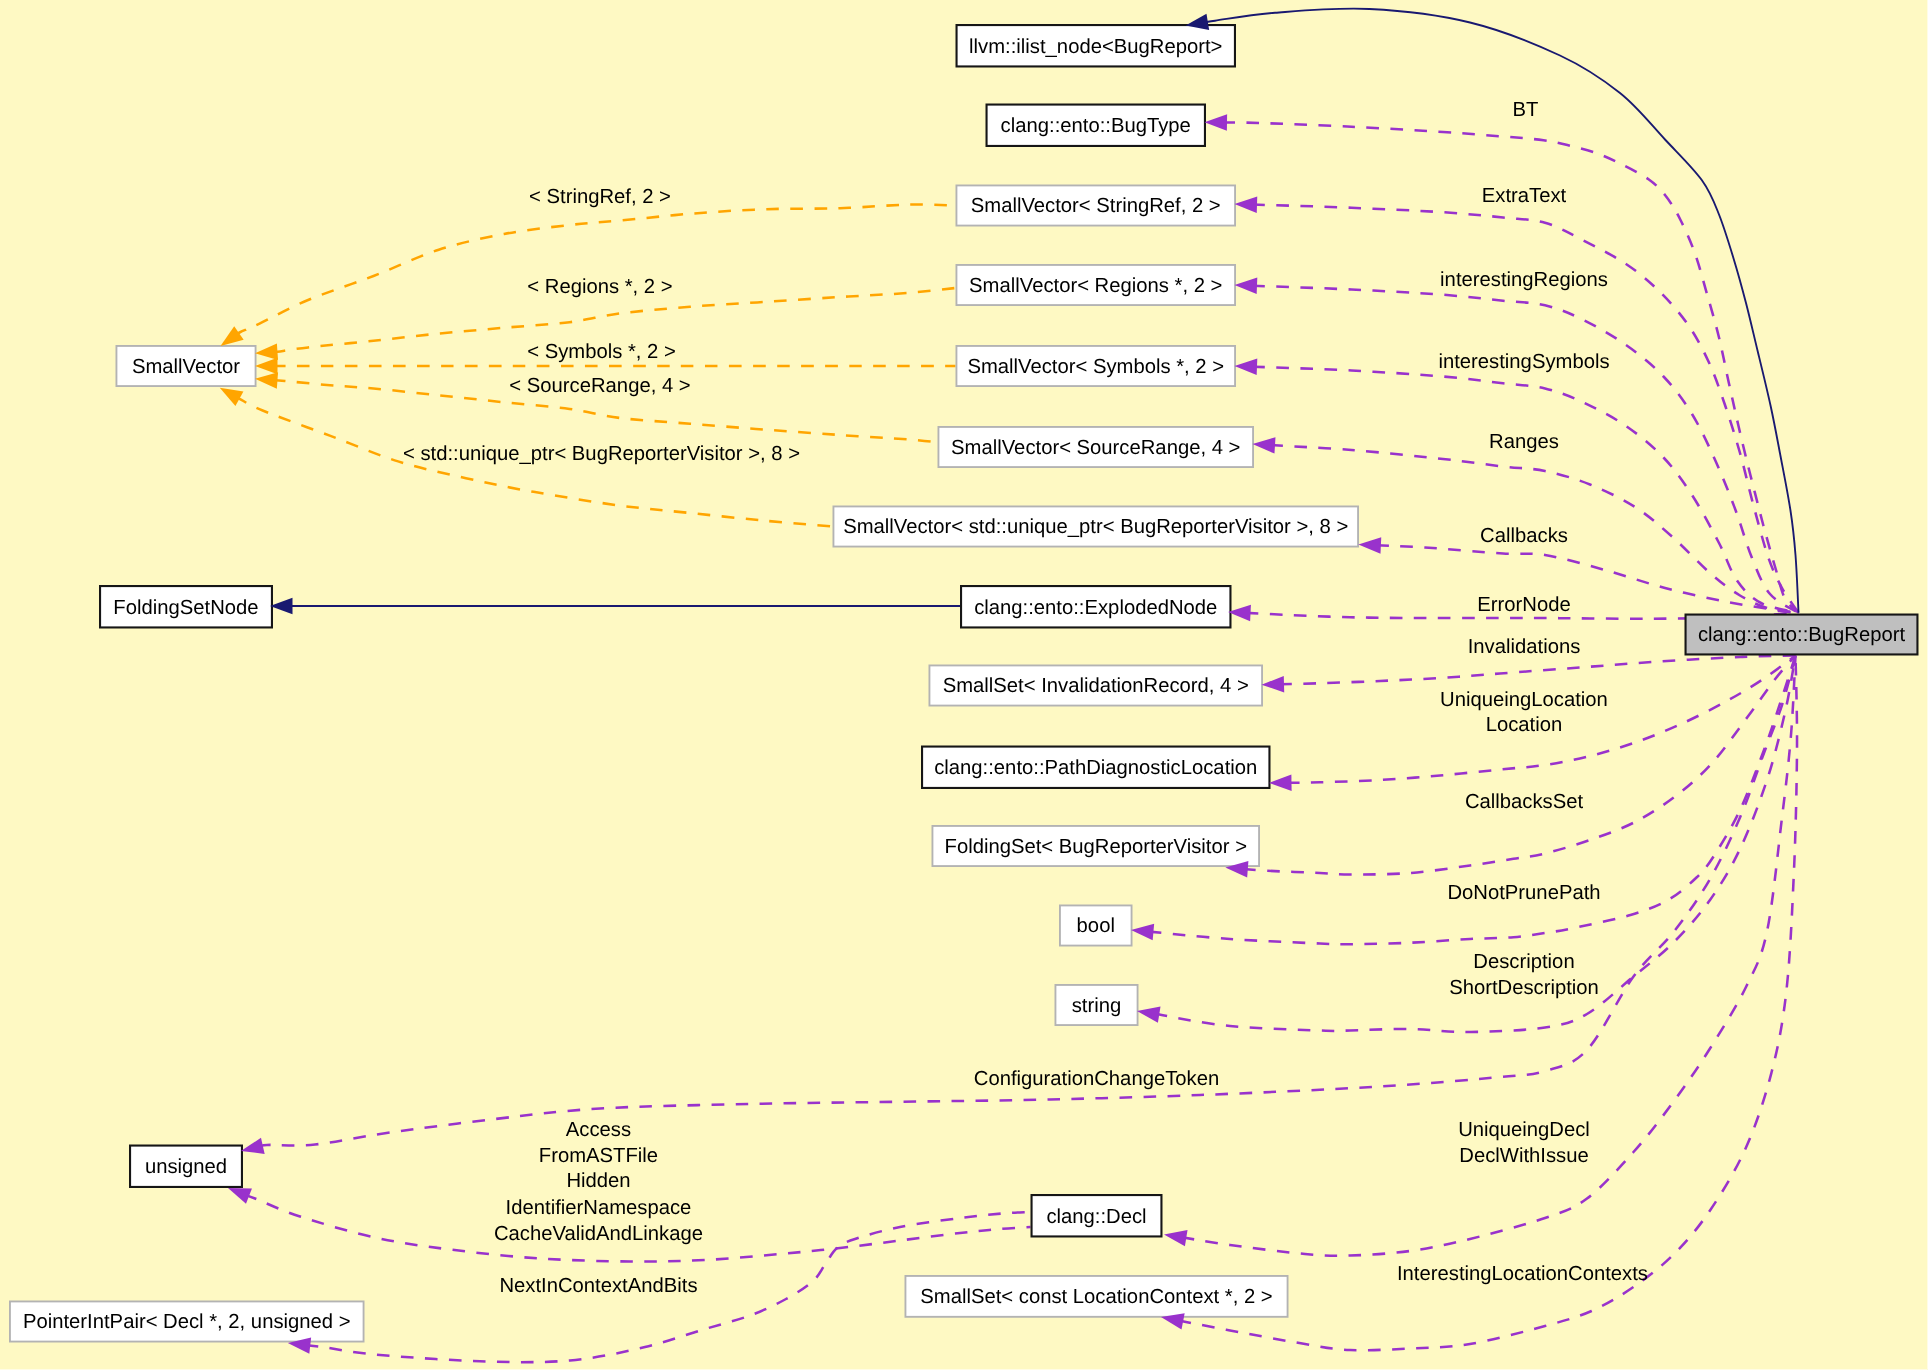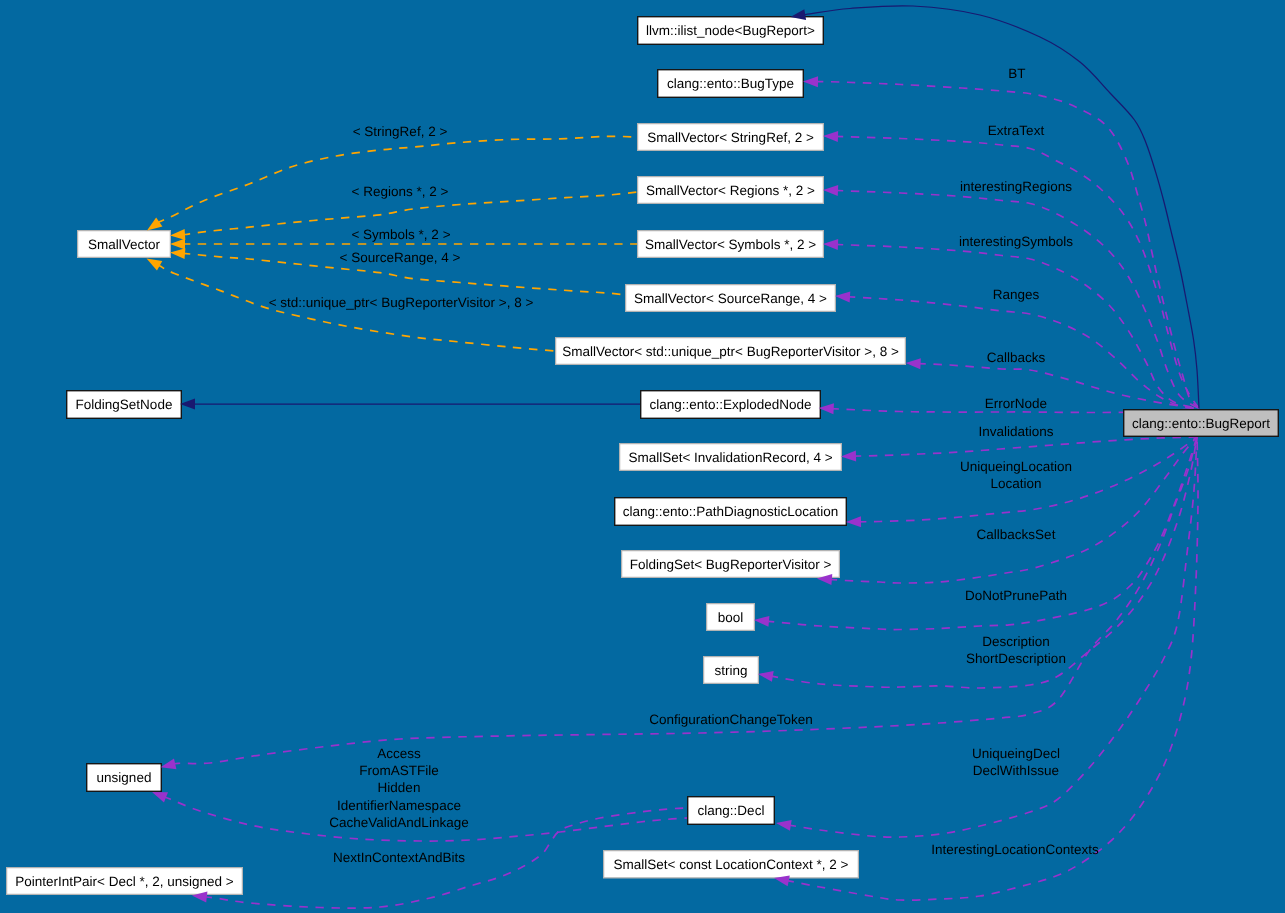--- a/index.html
+++ b/index.html
@@ -1,17 +1,17 @@
 <!DOCTYPE html>
 <html><head>
 <meta charset="utf-8">
 <style>
  html,body{margin:0;padding:0;background:#fff;-webkit-font-smoothing:antialiased;-moz-osx-font-smoothing:grayscale;}
  body{width:1285px;height:913px;overflow:hidden;font-family:"Liberation Sans",sans-serif;}
- #graph{position:relative;width:1285px;height:913px;background:#0369a1;}
+ #graph{position:relative;width:1285px;height:913px;background:#fef9c3;}
  svg{position:absolute;left:0;top:0;display:block;}
  text{font-family:"Liberation Sans",sans-serif;font-size:13.5px;fill:#000;-webkit-font-smoothing:antialiased;text-rendering:geometricPrecision;}
  .nodelabel{text-anchor:middle;}
  .edgelabel{text-anchor:middle;}
 </style>
 </head>
 <body>
 
 <div id="graph">
 <svg width="1285" height="913" viewBox="0 0 1285 913" xmlns="http://www.w3.org/2000/svg">

